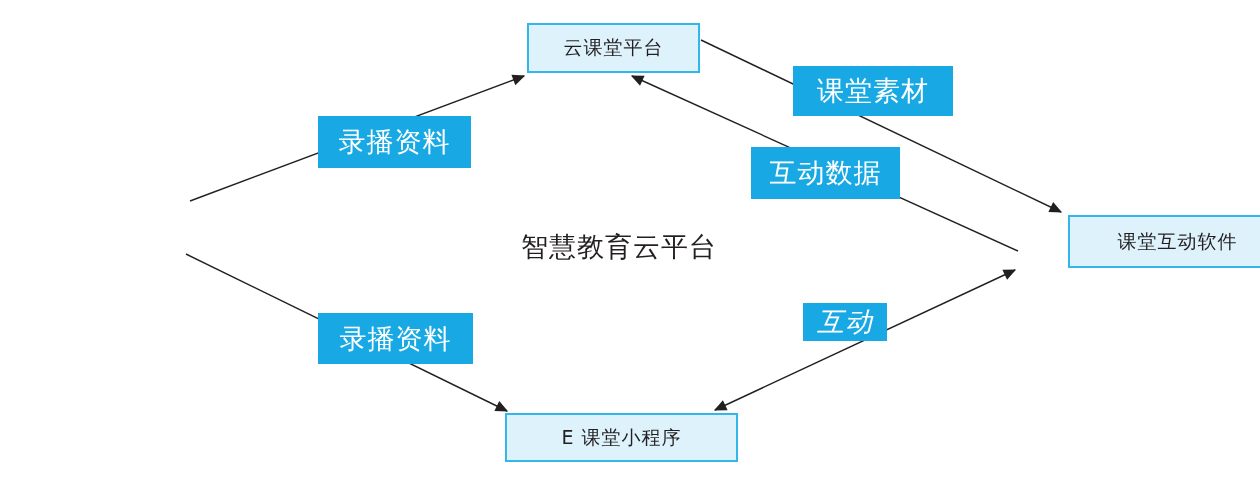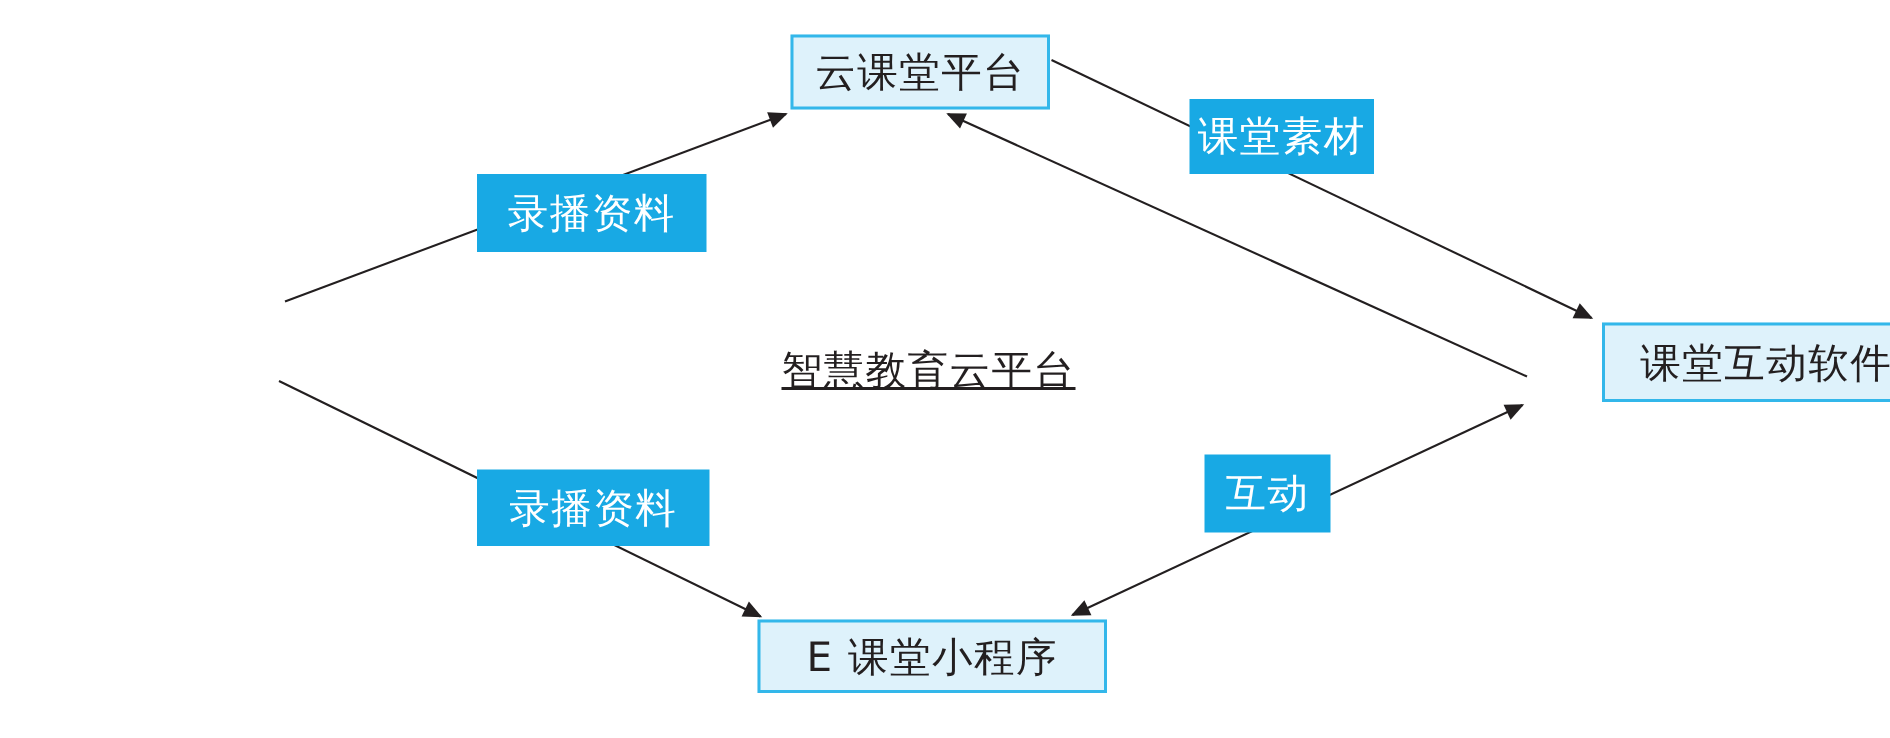--- a/index.html
+++ b/index.html
@@ -24,21 +24,21 @@
   }
   .node {
     position: absolute;
     display: flex;
     align-items: center;
     justify-content: center;
     background: #def2fb;
     border: 2px solid #33b7ea;
     box-sizing: border-box;
     color: #231f20;
-    font-size: 27px;
+    font-size: 19px;
     letter-spacing: 1px;
     white-space: nowrap;
   }
   .edge-label {
     position: absolute;
     display: flex;
     align-items: center;
     justify-content: center;
     background: #18a9e4;
     color: #ffffff;
@@ -50,33 +50,32 @@
   .center-title {
     position: absolute;
     left: 469px;
     top: 229px;
     width: 300px;
     text-align: center;
     color: #231f20;
     font-size: 27px;
     letter-spacing: 1px;
     white-space: nowrap;
-    text-decoration: underline;
   }
   
   .node-cloud        { left: 527px; top: 23px;  width: 173px; height: 50px; }
   .node-recording    { left: 30px;  top: 201px; width: 230px; height: 52px; }
   .node-software     { left: 1068px;top: 215px; width: 219px; height: 53px; }
   .node-eclassroom   { left: 505px; top: 413px; width: 233px; height: 49px; }
   
   .label-rec-top     { left: 318px; top: 116px; width: 153px; height: 52px; }
-  .label-material    { left: 793px; top: 66px;  width: 123px; height: 50px; }
+  .label-material    { left: 793px; top: 66px;  width: 160px; height: 50px; }
   .label-interdata   { left: 751px; top: 147px; width: 149px; height: 52px; }
   .label-rec-bottom  { left: 318px; top: 313px; width: 155px; height: 51px; }
-  .label-interact    { left: 803px; top: 303px; width: 84px;  height: 52px; }
+  .label-interact    { left: 803px; top: 303px; width: 84px;  height: 38px; font-style: italic; }
 </style>
 </head>
 <body>
 
 <div class="canvas">
 
   <svg class="edges-layer" width="1260" height="492" viewBox="0 0 1260 492" xmlns="http://www.w3.org/2000/svg">
     <defs>
       <marker id="arrow" viewBox="0 0 10 10" refX="9" refY="5" markerWidth="14" markerHeight="9" orient="auto-start-reverse">
         <path d="M0,0.6 L10,5 L0,9.4 z" fill="#231f20"></path>
@@ -91,20 +90,21 @@
 
     <line x1="186" y1="254" x2="507" y2="411" stroke="#231f20" stroke-width="1.4" marker-end="url(#arrow)"></line>
 
     <line x1="715" y1="410" x2="1015" y2="270" stroke="#231f20" stroke-width="1.4" marker-start="url(#arrow)" marker-end="url(#arrow)"></line>
   </svg>
 
   <div class="edge-label label-rec-top">录播资料</div>
 
   <div class="edge-label label-material">课堂素材</div>
 
+  <div class="edge-label label-interdata">互动数据</div>
 
   <div class="edge-label label-rec-bottom">录播资料</div>
 
   <div class="edge-label label-interact">互动</div>
 
   <div class="node node-cloud">云课堂平台</div>
 
 
   <div class="node node-software">课堂互动软件</div>
 

